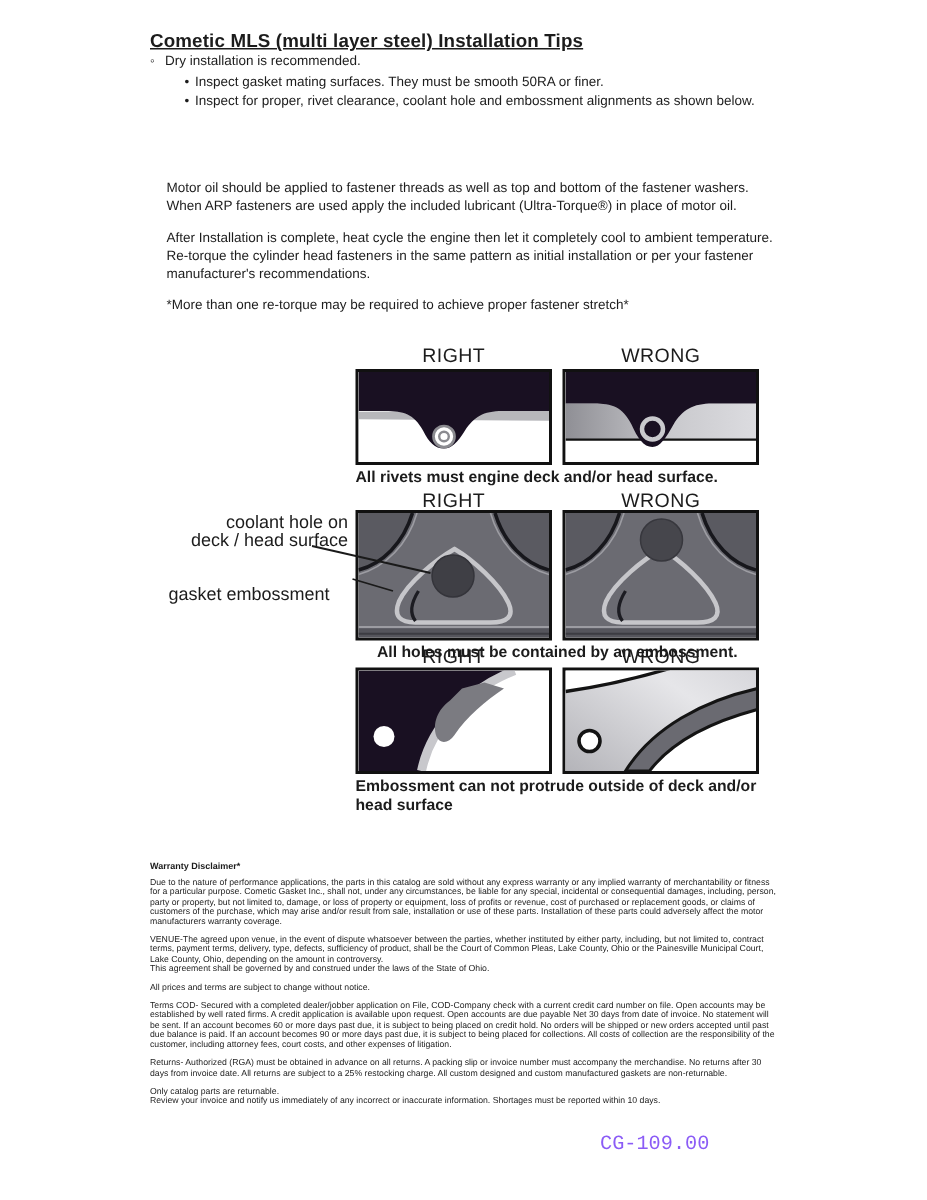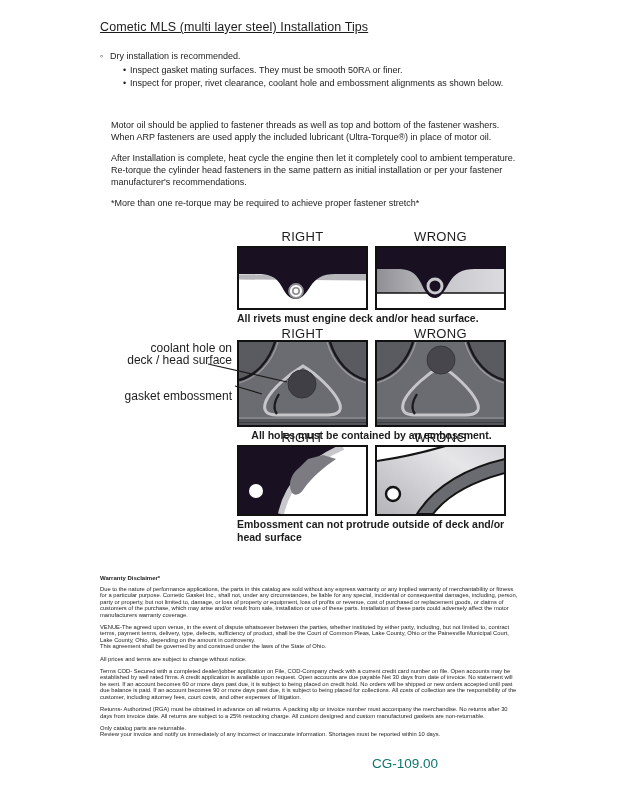--- a/index.html
+++ b/index.html
@@ -2,21 +2,21 @@
 <html><head>
 <meta charset="utf-8">
 <style>
   html,body{margin:0;padding:0;background:#ffffff;}
   .page{
     position:relative;width:618px;height:800px;background:#ffffff;overflow:hidden;
     font-family:"Liberation Sans", sans-serif;color:#1c1c1c;
   }
   
   .intro{position:absolute;left:100px;top:20px;width:425px;}
-  .doc-title{font-size:12.5px;font-weight:normal;text-decoration:underline;margin:0 0 16px 0;letter-spacing:.1px;}
+  .doc-title{font-size:12.5px;font-weight:bold;text-decoration:underline;margin:0 0 0 0;letter-spacing:.1px;}
   .tip{position:relative;font-size:9px;line-height:13.5px;padding-left:10px;}
   .tip::before{content:"\25E6";position:absolute;left:0;top:0;font-size:9px;}
   .subtip{position:relative;font-size:9px;line-height:13.5px;padding-left:30px;}
   .subtip::before{content:"\2022";position:absolute;left:23px;top:0;font-size:9px;}
   
   .diesel{position:absolute;left:100px;top:119px;width:422px;}
   .diesel-heading{font-size:12px;font-weight:bold;margin:0 0 7px 0;}
   .para{font-size:9px;line-height:12px;margin:0 0 9px 11px;white-space:pre-line;}
   
   .dg-label{position:absolute;width:131px;text-align:center;font-size:13px;font-weight:normal;letter-spacing:.3px;}
@@ -25,21 +25,21 @@
   .dg-box.mid{height:67px;}
   .dg-box svg{display:block;}
   .dg-caption{position:absolute;font-size:10.5px;font-weight:bold;line-height:12.5px;}
   .callout{position:absolute;font-size:12px;line-height:12px;text-align:right;}
   .leader-overlay{position:absolute;left:200px;top:358px;width:110px;height:42px;z-index:5;pointer-events:none;}
   
   .disclaimer{position:absolute;left:100px;top:575px;width:420px;}
   .disc-heading{font-size:6px;font-weight:bold;margin:0 0 5px 0;}
   .disc-para{font-size:5.8px;line-height:6.4px;margin:0 0 6px 0;white-space:pre-line;}
   
-  .footer-code{position:absolute;left:372px;top:756px;font-size:13.5px;color:#0f766e;}
+  .footer-code{position:absolute;left:400px;top:756px;font-size:13.5px;color:#8b5cf6;font-family:Liberation Mono, monospace;}
 </style>
 </head>
 <body>
 
 <div class="page">
 
   <div class="intro">
     <h1 class="doc-title">Cometic MLS (multi layer steel) Installation Tips</h1>
     <div class="tip">Dry installation is recommended.</div>
     <div class="subtip">Inspect gasket mating surfaces.  They must be smooth 50RA or finer.</div>
@@ -84,21 +84,21 @@
 
   <div class="dg-caption" style="left:237px;top:312px;">All rivets must engine deck and/or head surface.</div>
 
   <div class="dg-label" style="left:237px;top:326px;">RIGHT</div>
   <div class="dg-label" style="left:375px;top:326px;">WRONG</div>
 
   <div class="callout" style="left:100px;top:342px;width:132px;">
     <div>coolant hole on</div>
     <div>deck / head surface</div>
   </div>
-  <div class="callout" style="left:100px;top:390px;width:132px;">gasket embossment</div>
+  <div class="callout" style="left:100px;top:390px;width:132px;text-align:center;">gasket embossment</div>
 
   <svg class="leader-overlay" viewBox="0 0 110 42">
     <line x1="8" y1="6" x2="87" y2="24" stroke="#1a1a1a" stroke-width="1.2"></line>
     <line x1="35" y1="28" x2="62" y2="36" stroke="#1a1a1a" stroke-width="1.2"></line>
   </svg>
 
   <div class="dg-box tall" style="left:237px;top:340px;">
     <svg width="127" height="83" viewBox="0 0 127 83">
       <rect x="0" y="0" width="127" height="83" fill="#6b6b72"></rect>
       <path d="M0,38 C16,34 30,20 36,0 L0,0 Z" fill="#5a5a61"></path>

